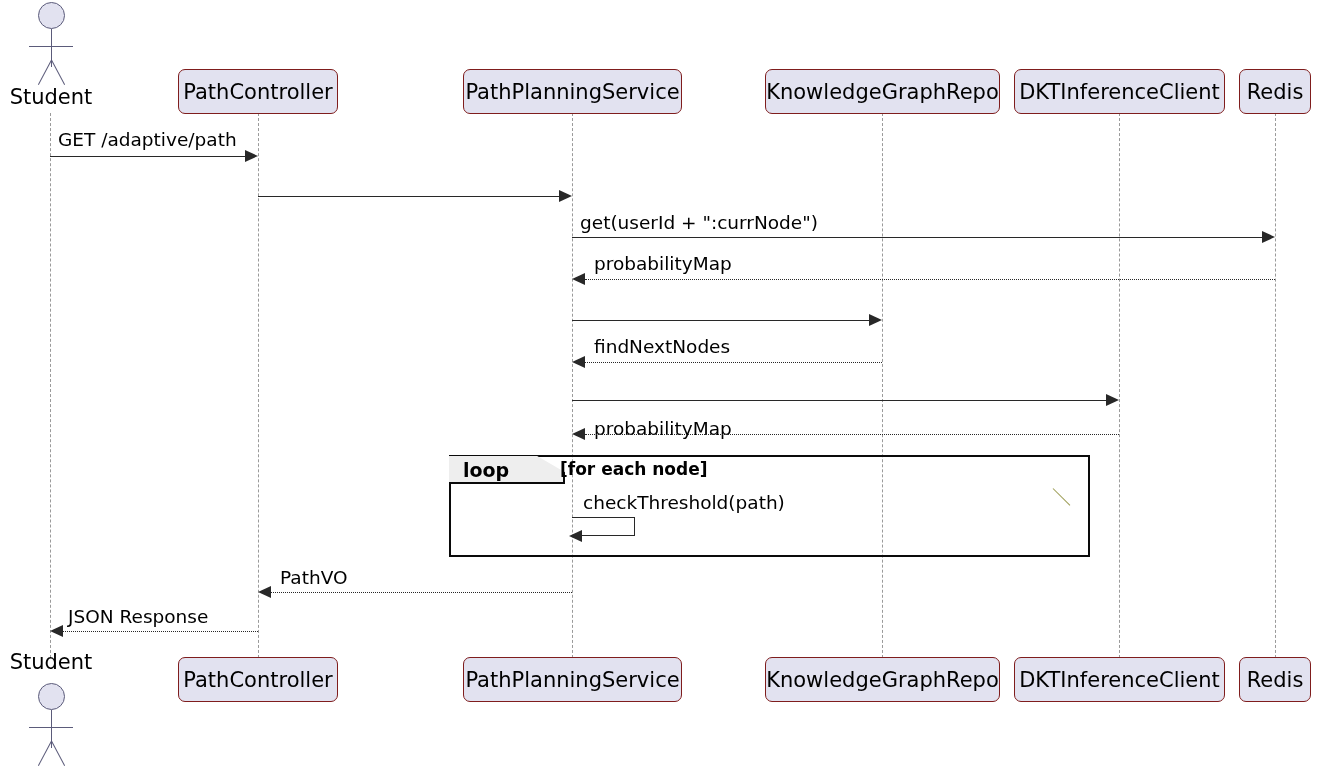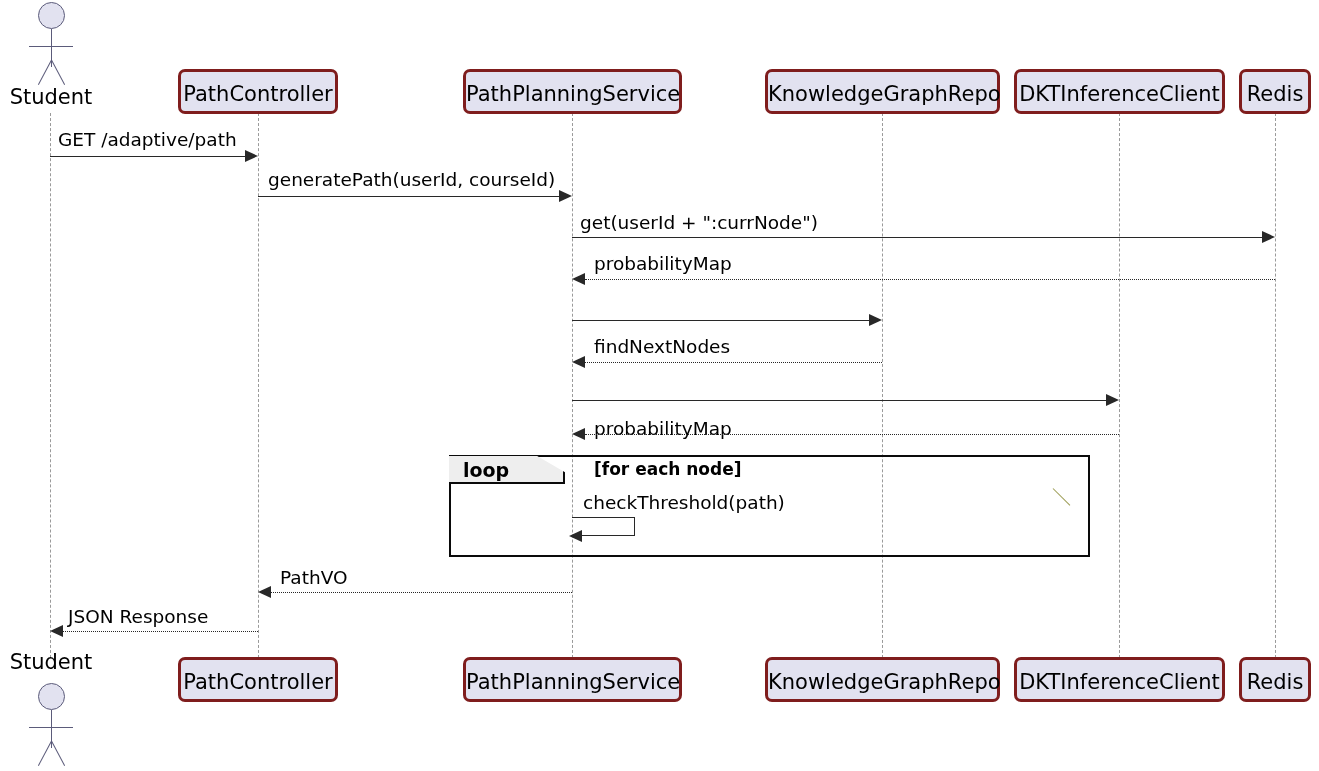--- a/index.html
+++ b/index.html
@@ -11,21 +11,21 @@
 
   
   .lifeline{
     position:absolute;width:0;border-left:1.5px dashed #9a9a9a;
   }
   
   .pbox{
     position:absolute;
     box-sizing:border-box;
     background:#E2E2F0;
-    border:3px solid #7f1d1d;
+    border:1px solid #7f1d1d;
     border-radius:7px;
     color:#000;
     font-size:21px;
     line-height:45px;
     text-align:center;
     white-space:nowrap;
     box-shadow:0 0 0 0 rgba(0,0,0,0);
   }
   
   .actor-head{
@@ -129,21 +129,20 @@
   <div class="pbox" style="left:178px;top:657px;width:160px;height:45px;">PathController</div>
   <div class="pbox" style="left:463px;top:657px;width:219px;height:45px;">PathPlanningService</div>
   <div class="pbox" style="left:765px;top:657px;width:235px;height:45px;">KnowledgeGraphRepo</div>
   <div class="pbox" style="left:1014px;top:657px;width:211px;height:45px;">DKTInferenceClient</div>
   <div class="pbox" style="left:1239px;top:657px;width:72px;height:45px;">Redis</div>
 
   <div class="msg-label" style="left:58px;top:129px;">GET /adaptive/path</div>
   <div class="msg-line" style="left:50px;top:156px;width:195px;"></div>
   <div class="arrow-head right" style="left:245px;top:149.5px;"></div>
 
-  <div class="msg-label" style="left:268px;top:169px;">generatePath(userId, courseId)</div>
   <div class="msg-line" style="left:258px;top:196px;width:301px;"></div>
   <div class="arrow-head right" style="left:559px;top:189.5px;"></div>
 
   <div class="msg-label" style="left:580px;top:212px;">get(userId + ":currNode")</div>
   <div class="msg-line" style="left:572px;top:237px;width:690px;"></div>
   <div class="arrow-head right" style="left:1262px;top:230.5px;"></div>
 
   <div class="msg-label" style="left:594px;top:253px;">probabilityMap</div>
   <div class="msg-line dotted" style="left:585px;top:279px;width:690px;"></div>
   <div class="arrow-head left" style="left:572px;top:272.5px;"></div>
@@ -157,21 +156,21 @@
 
   <div class="msg-line" style="left:572px;top:400px;width:534px;"></div>
   <div class="arrow-head right" style="left:1106px;top:393.5px;"></div>
 
   <div class="msg-label" style="left:594px;top:418px;">probabilityMap</div>
   <div class="msg-line dotted" style="left:585px;top:434px;width:534px;"></div>
   <div class="arrow-head left" style="left:572px;top:427.5px;"></div>
 
   <div class="frag" style="left:449px;top:455px;width:641px;height:102px;"></div>
   <div class="frag-tab" style="left:449px;top:456px;width:116px;height:28px;">loop</div>
-  <div class="frag-guard" style="left:594px;top:459px;">[for each node]</div>
+  <div class="frag-guard" style="left:560px;top:459px;">[for each node]</div>
 
   <div class="msg-label" style="left:583px;top:492px;">checkThreshold(path)</div>
   <div class="self-call" style="left:572px;top:517px;width:63px;height:19px;"></div>
   <div class="arrow-head left" style="left:569px;top:529.5px;"></div>
 
   <div class="note-fold" style="left:1053px;top:488px;"></div>
   <div class="note-fold-line" style="left:1053px;top:488px;"></div>
 
   <div class="msg-label" style="left:280px;top:567px;">PathVO</div>
   <div class="msg-line dotted" style="left:271px;top:592px;width:301px;"></div>

